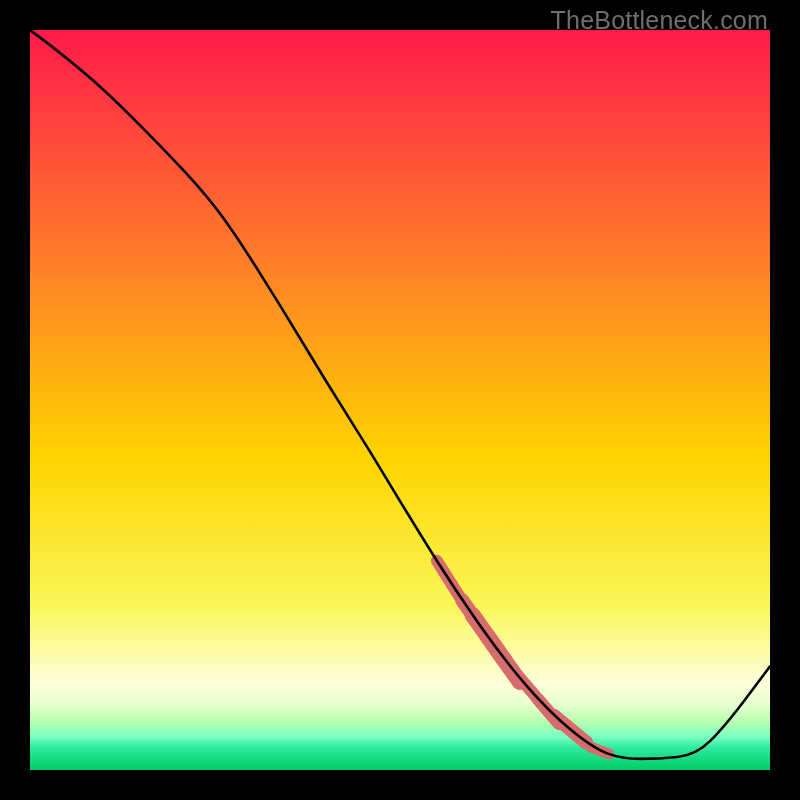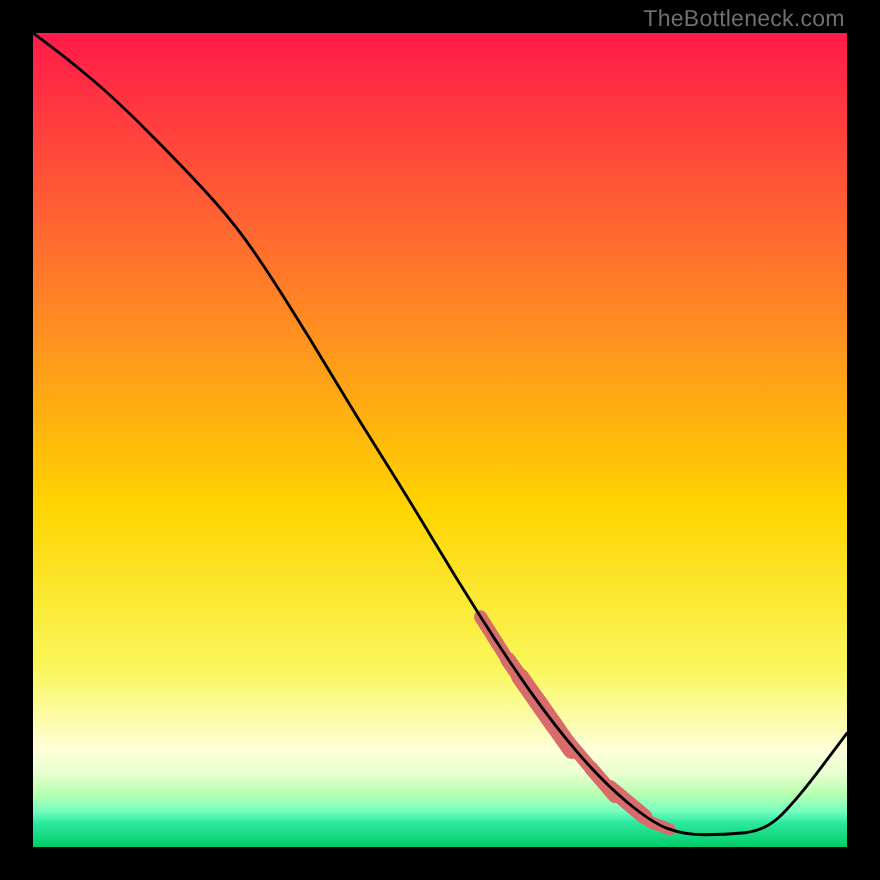--- a/index.html
+++ b/index.html
@@ -24,21 +24,21 @@
     left: 30px;
     top: 30px;
     width: 740px;
     height: 740px;
   }
   .attribution {
     position: absolute;
     top: 6px;
     right: 32px;
     color: #6f6f6f;
-    font-size: 21px;
+    font-size: 25px;
     font-weight: 500;
     letter-spacing: 0.2px;
   }
   svg {
     position: absolute;
     left: 0;
     top: 0;
     width: 100%;
     height: 100%;
   }

